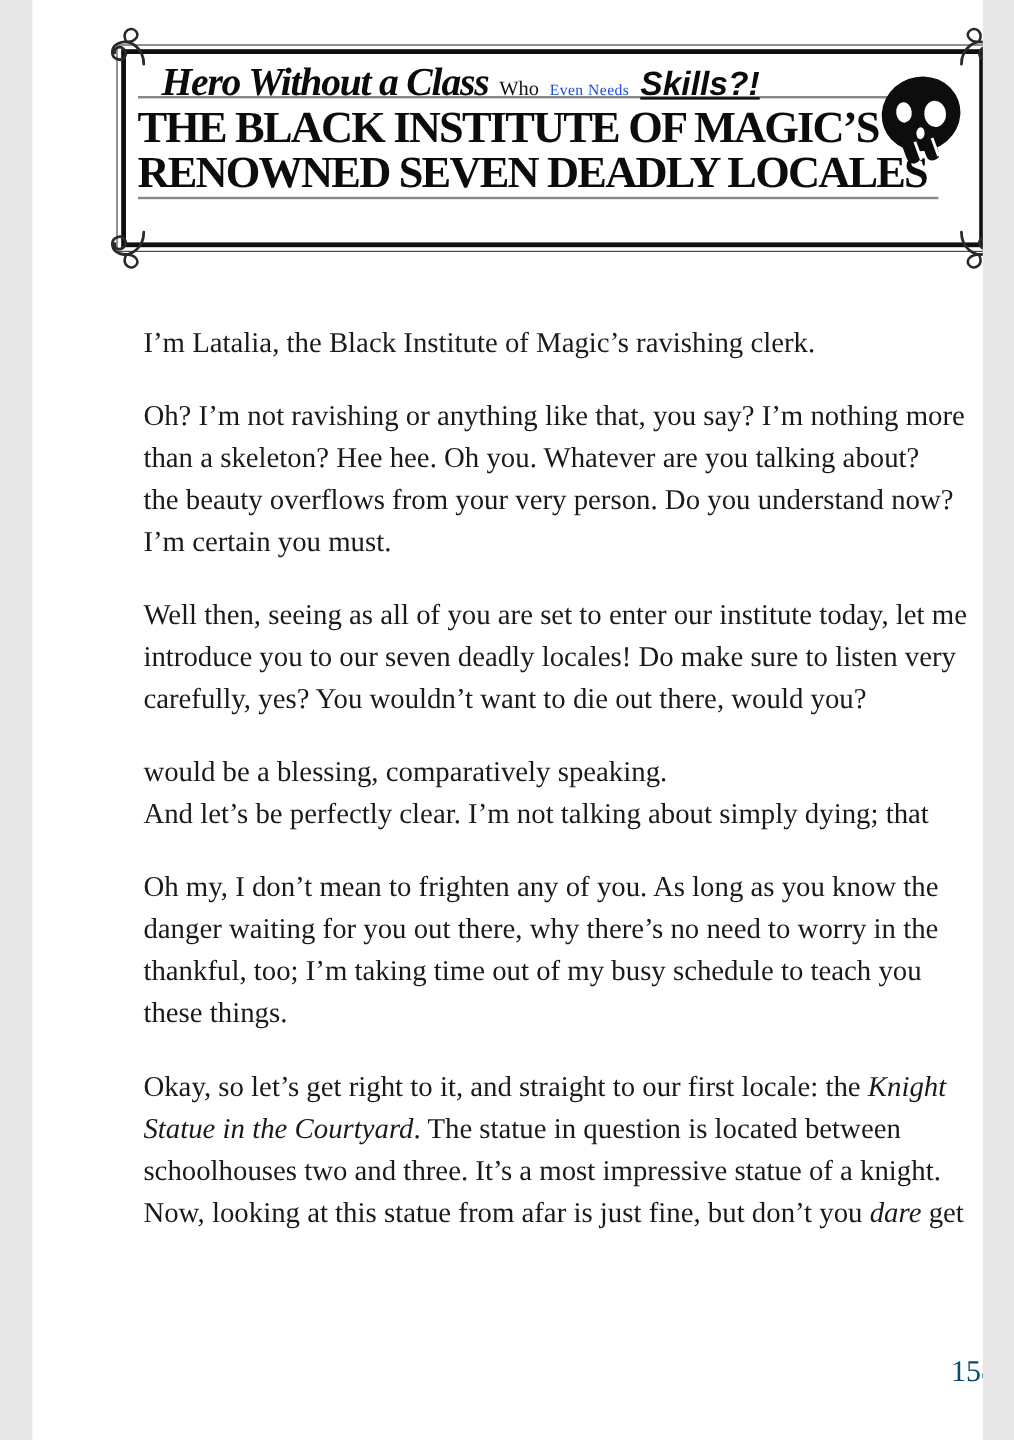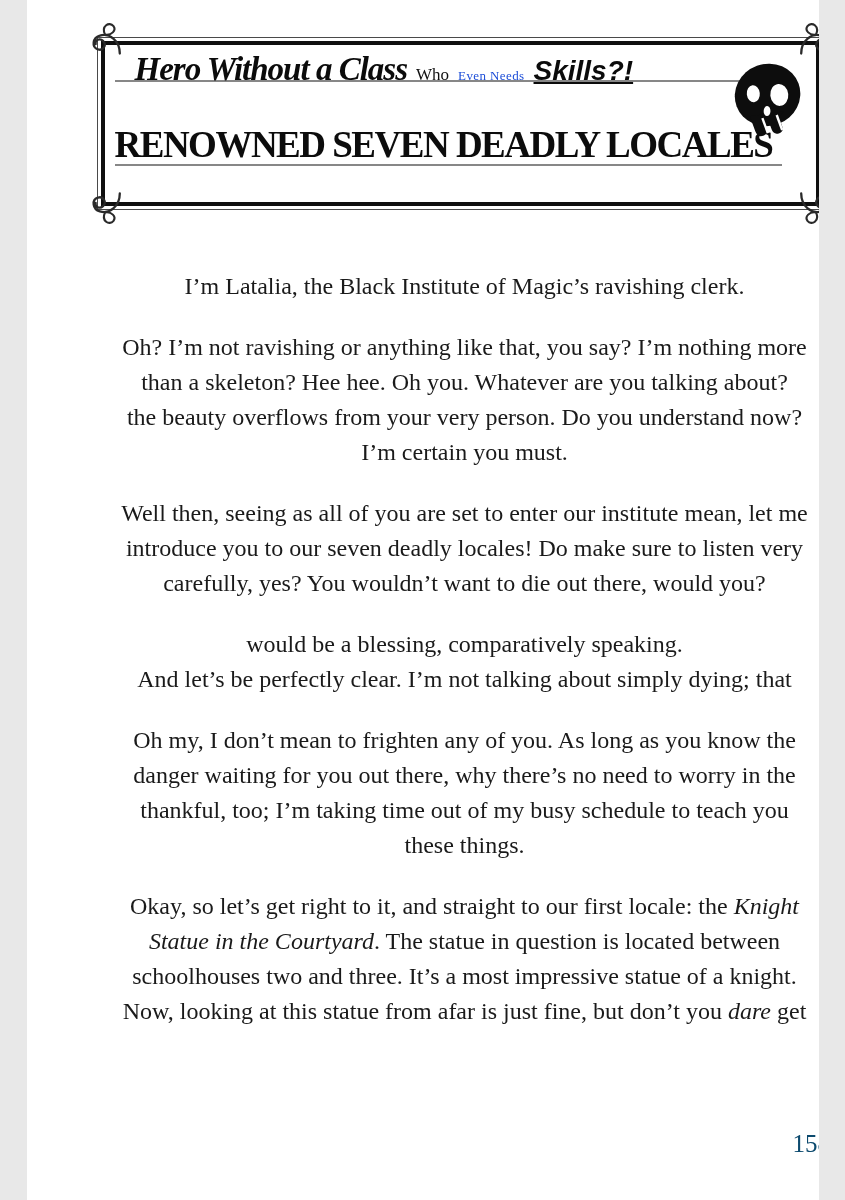--- a/index.html
+++ b/index.html
@@ -1,17 +1,17 @@
 <!DOCTYPE html>
 <html><head>
 <meta charset="utf-8">
 <style>
   html,body{margin:0;padding:0;background:#e8e8e8;}
   .page{position:relative;width:792px;height:1200px;background:#ffffff;overflow:hidden;
-        font-family:"Liberation Serif",serif;color:#1a1a1a;margin:0 auto;text-align:center;}
+        font-family:"Liberation Serif",serif;color:#1a1a1a;margin:0 auto;}
 
   
   .frame{position:absolute;left:70px;top:37px;width:727px;height:173px;}
   .frame-outer{position:absolute;inset:0;border:1px solid #4a4a4a;}
   .frame-inner{position:absolute;inset:4px;border:4px solid #0f0f0f;}
 
   .corner{position:absolute;width:42px;height:42px;z-index:4;}
   .corner.tl{left:-15px;top:-15px;}
   .corner.tr{right:-15px;top:-15px;transform:scaleX(-1);}
   .corner.bl{left:-15px;bottom:-15px;transform:scaleY(-1);}
@@ -79,20 +79,21 @@
 
     <div class="series-line">
       <span class="series-title">Hero Without a Class</span>
       <span class="series-tag-lead">Who</span>
       <span class="series-tag-rest">Even Needs</span>
       <span class="series-skills">Skills?!</span>
     </div>
 
     <div class="hrule rule1"></div>
 
+    <div class="title-line t1">THE BLACK INSTITUTE OF MAGIC’S</div>
     <div class="title-line t2">RENOWNED SEVEN DEADLY LOCALES</div>
 
     <div class="hrule rule2"></div>
 
 
     <svg class="skull" viewBox="0 0 86 84">
       <g transform="rotate(-20 43 40)">
         <ellipse cx="44" cy="36" rx="33" ry="31" fill="#0d0d0d"></ellipse>
         <path d="M20,50 L20,66 Q20,73 26,73 Q31,73 31,67 L31,61 L36,62 L36,70 Q36,76 42,76 Q47,76 47,70 L47,61 L54,57 Z" fill="#0d0d0d"></path>
         <rect x="30" y="56" width="2.4" height="16" fill="#ffffff"></rect>
@@ -108,21 +109,21 @@
       <div class="para">
         <div class="bline"><span>I’m Latalia, the Black Institute of Magic’s ravishing clerk.</span></div>
       </div>
       <div class="para">
         <div class="bline"><span>Oh? I’m not ravishing or anything like that, you say? I’m nothing more</span></div>
         <div class="bline"><span>than a skeleton? Hee hee. Oh you. Whatever are you talking about?</span></div>
         <div class="bline"><span>the beauty overflows from your very person. Do you understand now?</span></div>
         <div class="bline"><span>I’m certain you must.</span></div>
       </div>
       <div class="para">
-        <div class="bline"><span>Well then, seeing as all of you are set to enter our institute mean, let me</span></div>
+        <div class="bline"><span>Well then, seeing as all of you are set to enter our institute today, let me</span></div>
         <div class="bline"><span>introduce you to our seven deadly locales! Do make sure to listen very</span></div>
         <div class="bline"><span>carefully, yes? You wouldn’t want to die out there, would you?</span></div>
       </div>
       <div class="para">
         <div class="bline"><span>would be a blessing, comparatively speaking.</span></div>
         <div class="bline"><span>And let’s be perfectly clear. I’m not talking about simply dying; that</span></div>
       </div>
       <div class="para">
         <div class="bline"><span>Oh my, I don’t mean to frighten any of you. As long as you know the</span></div>
         <div class="bline"><span>danger waiting for you out there, why there’s no need to worry in the</span></div>

